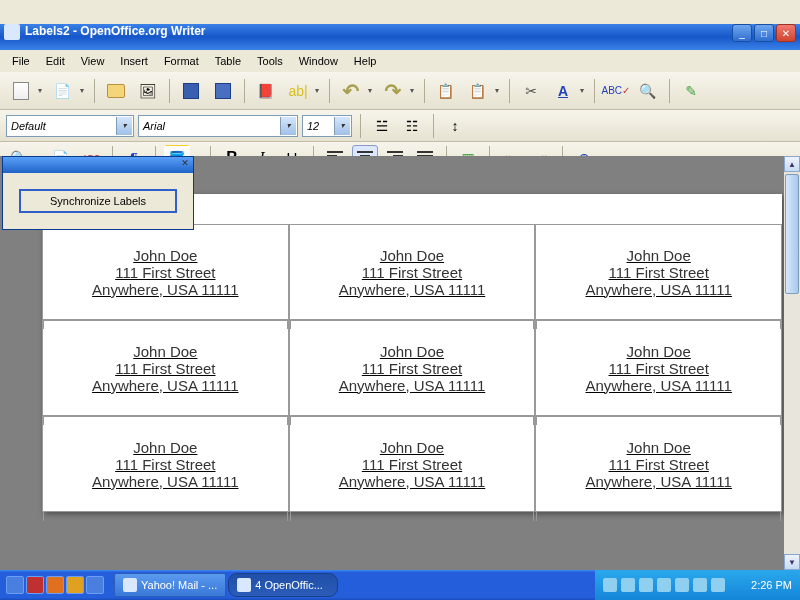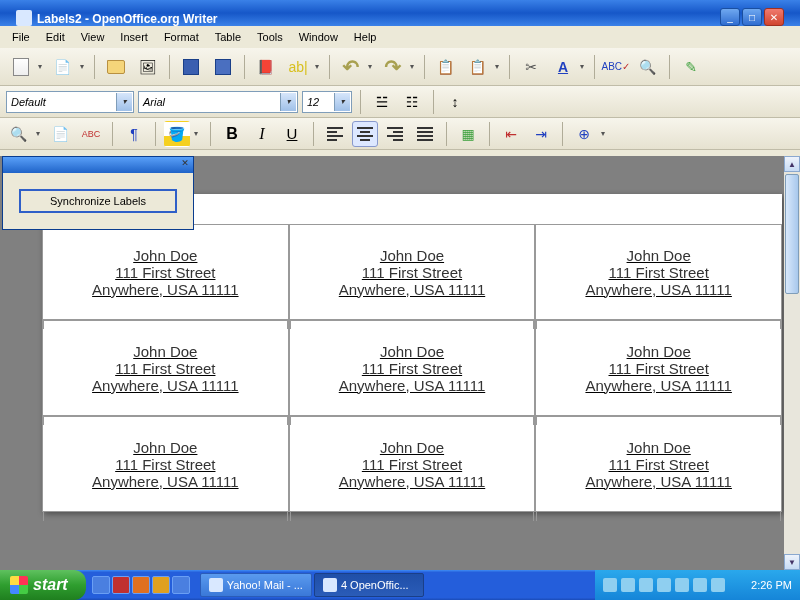--- a/index.html
+++ b/index.html
@@ -1,19 +1,19 @@
 <!DOCTYPE html>
 <html><head>
 <meta charset="utf-8">
 <style>
 * { margin: 0; padding: 0; box-sizing: border-box; font-family: Tahoma, Arial, sans-serif; }
 body { width: 800px; height: 600px; overflow: hidden; background: #ece9d8; position: relative; }
 
 
-.titlebar { height: 26px; background: linear-gradient(to bottom, #3a81e8, #1657c8, #3a81e8); display: flex; align-items: flex-end; padding: 0 16px; color: white; font-size: 12px; }
+.titlebar { height: 26px; background: linear-gradient(to bottom, #3a81e8, #1657c8, #3a81e8); display: flex; align-items: flex-start; padding: 0 4px; color: white; font-size: 12px; margin-top: 24px; }
 .titlebar .app-icon { width: 16px; height: 16px; background: #d9e8ff; margin-right: 5px; border-radius: 2px; }
 .titlebar .title-text { flex: 1; font-weight: bold; }
 .titlebar .winbtns { display: flex; gap: 2px; }
 .titlebar .winbtn { width: 20px; height: 18px; background: linear-gradient(to bottom, #6fa8f0, #2f6dd0); border: 1px solid #1a4fa0; border-radius: 3px; color: white; font-size: 10px; display: flex; align-items: center; justify-content: center; cursor: pointer; }
 .titlebar .winbtn.close { background: linear-gradient(to bottom, #f07a6f, #d0452f); border-color: #a03020; }
 
 
 .menubar { height: 22px; background: #ece9d8; display: flex; align-items: center; padding: 0 4px; font-size: 11px; }
 .menubar .menu-item { padding: 3px 8px; cursor: pointer; }
 
@@ -50,21 +50,21 @@
 
 
 .taskbar { position: absolute; bottom: 0; left: 0; right: 0; height: 30px; background: linear-gradient(to bottom, #3f8cf3, #245edb 8%, #245edb 92%, #1a4bb8); display: flex; align-items: center; }
 .start-btn { height: 30px; padding: 0 18px 0 10px; background: linear-gradient(to bottom, #5fc15f, #2f9e2f 50%, #1f7f1f); color: white; font-style: italic; font-weight: bold; font-size: 16px; display: flex; align-items: center; border-radius: 0 12px 12px 0; cursor: pointer; }
 .start-btn::before { content: ''; width: 18px; height: 18px; margin-right: 5px; background:
   conic-gradient(from 0deg, #f35 0 25%, #4c4 25% 50%, #48f 50% 75%, #fd4 75% 100%); border-radius: 2px; }
 .tb-qlaunch { display: flex; gap: 2px; padding: 0 6px; }
 .tb-qlaunch .ql { width: 18px; height: 18px; background: #4a7fe0; border: 1px solid #6a9ff5; border-radius: 2px; cursor: pointer; }
 .tb-tasks { display: flex; gap: 2px; flex: 1; padding: 0 4px; }
 .tb-task { height: 24px; padding: 0 8px; background: linear-gradient(to bottom, #5a9aeE, #3a78d8); border: 1px solid #2a5cb8; border-radius: 2px; color: white; font-size: 11px; display: flex; align-items: center; gap: 4px; cursor: pointer; min-width: 110px; max-width: 130px; overflow: hidden; white-space: nowrap; }
-.tb-task.active { background: linear-gradient(to bottom, #1f4fa8, #2a5cb8); border-color: #1a3f88; }
+.tb-task.active { background: linear-gradient(to bottom, #1f4fa8, #2a5cb8); border-color: #1a3f88; border-radius: 9px; }
 .tb-task .ticon { width: 14px; height: 14px; background: #d9e8ff; border-radius: 2px; flex-shrink: 0; }
 .tb-tray { background: linear-gradient(to bottom, #2aa8ec, #1585d8); height: 30px; display: flex; align-items: center; padding: 0 8px; gap: 4px; }
 .tb-tray .tricon { width: 14px; height: 14px; background: #8fcff0; border-radius: 2px; cursor: pointer; }
 .tb-tray .clock { color: white; font-size: 11px; margin-left: 22px; }
 
 
 .ico-new { background: linear-gradient(#fff,#eee); border:1px solid #888; width:16px; height:18px; position:relative; }
 .ico-open { width:18px; height:14px; background:#f5d57a; border:1px solid #b89040; border-radius:0 2px 2px 2px; }
 .ico-save { width:16px; height:16px; background:#3a5fb0; border:1px solid #1a3f88; }
 .ico-undo { color:#a8a050; font-size:20px; font-weight:bold; }
@@ -304,23 +304,20 @@
 <div class="sync-panel">
   <div class="sp-title">
     <div class="sp-close">✕</div>
   </div>
   <div class="sp-body">
     <button class="sp-btn">Synchronize Labels</button>
   </div>
 </div>
 
 <div class="taskbar">
-  <div class="start-btn">
-      <span>start</span>
-    </div>
   <div class="tb-qlaunch">
     <div class="ql"></div>
     <div class="ql" style="background:#c03030"></div>
     <div class="ql" style="background:#e07020"></div>
     <div class="ql" style="background:#e0a020"></div>
     <div class="ql"></div>
   </div>
   <div class="tb-tasks">
     <div class="tb-task">
         <div class="ticon"></div>

